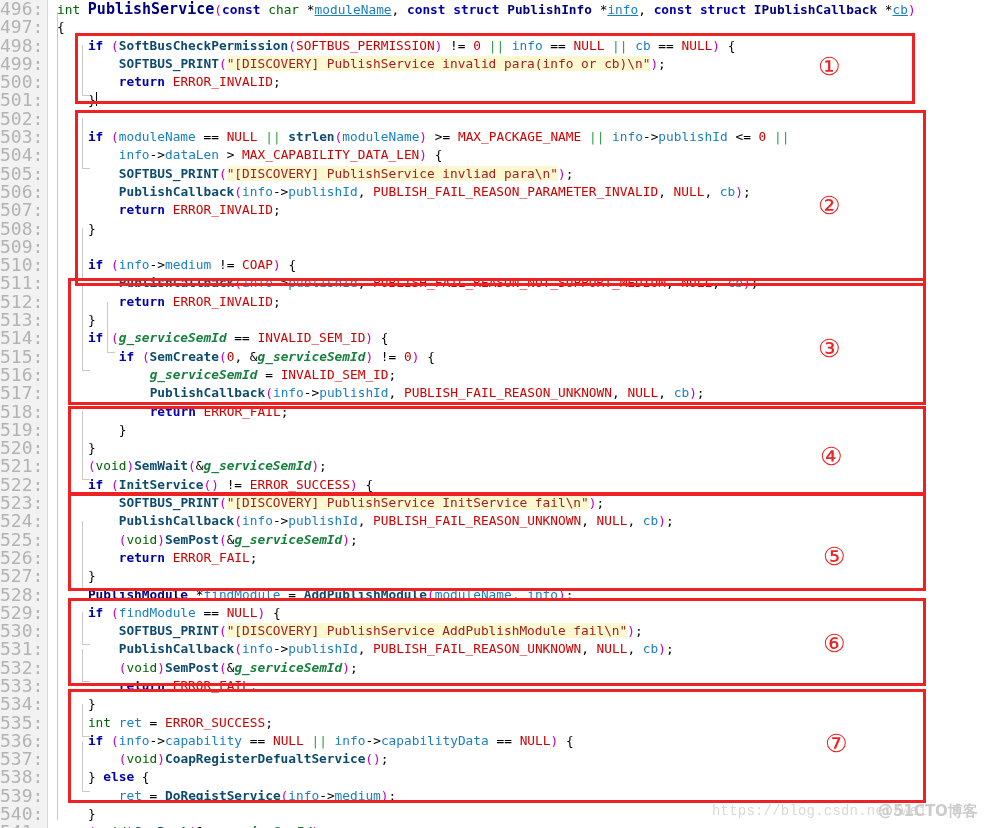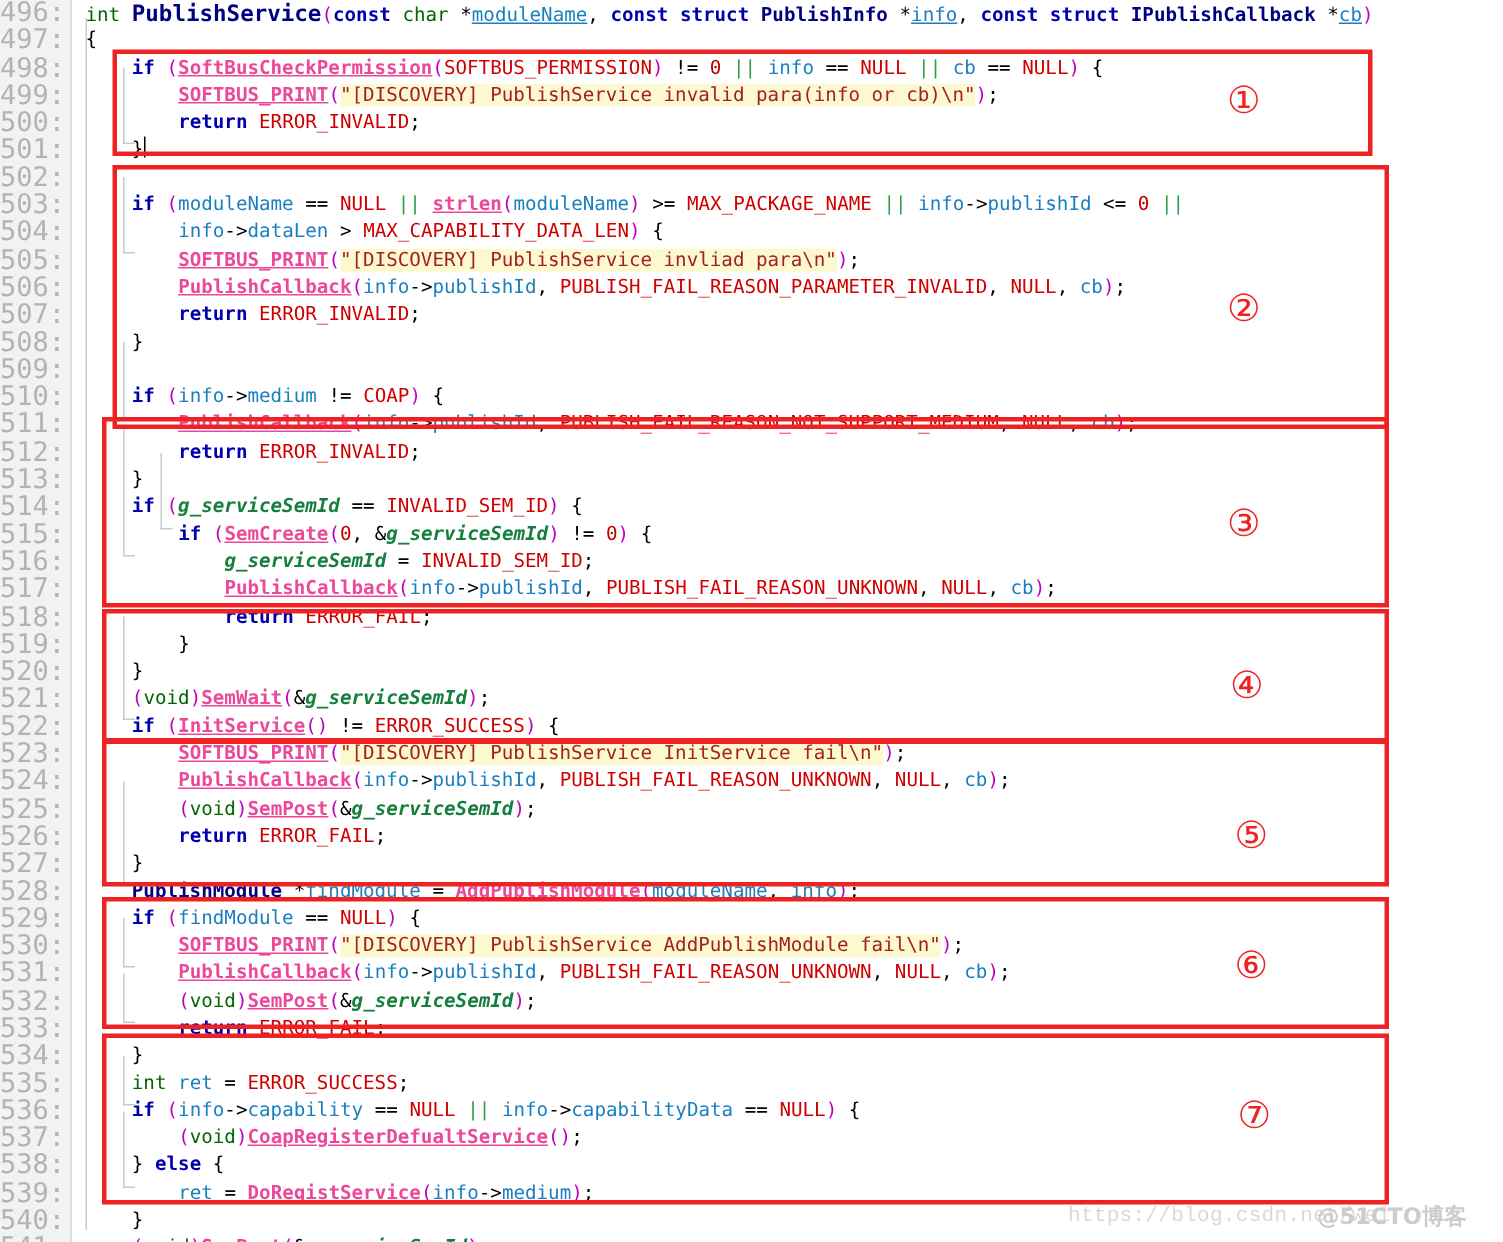--- a/index.html
+++ b/index.html
@@ -35,21 +35,21 @@
     position:absolute;left:49px;top:0;right:0;height:824px;
     font-size:12.8px;
     line-height:18.3px;
     white-space:pre;
     color:#000;
   }
   .cl{height:18.3px;line-height:18.3px;white-space:pre;padding-left:8px;}
   
   .kw   {color:#0000b0;font-weight:bold;}           
   .typ  {color:#006400;}                            
-  .fn   {color:#ec4899;font-weight:bold;text-decoration:underline;}           
+  .fn   {color:#0c4a6e;font-weight:bold;}           
   .fnb  {color:#000080;font-weight:bold;}           
   .mac  {color:#d00000;text-align:center;}                            
   .var  {color:#1a7fc1;}  
   .gvar {color:#15803d;font-style:italic;font-weight:bold;} 
   .punc {color:#c000c0;}                            
   .op   {color:#000000;}
   .num  {color:#c00000;}
   .str  {color:#a52020;background:#fcf8d0;}
   .pl   {color:#2f9e44;}                            
   

